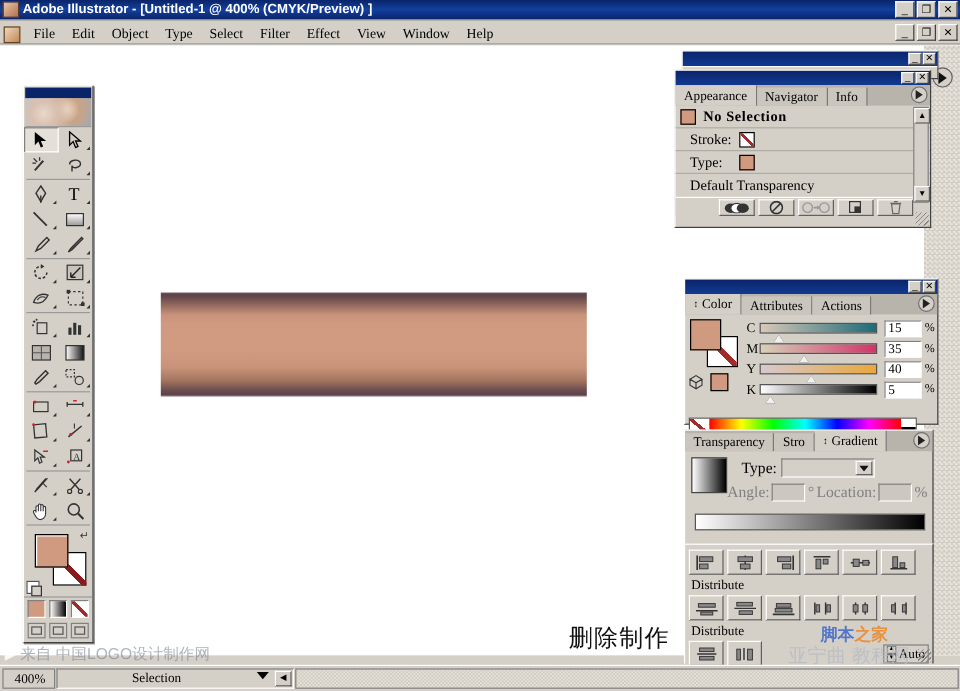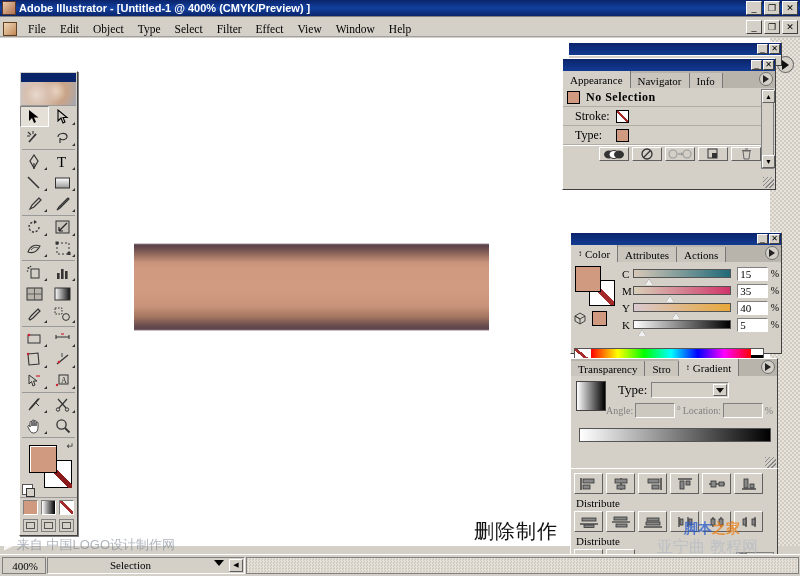--- a/index.html
+++ b/index.html
@@ -335,21 +335,21 @@
   .grad-sel .arrow {
     position:absolute; right:1px; top:1px; width:14px;height:12px;
     background:#d4d0c8; border:1px solid #fff;border-right-color:#606060;border-bottom-color:#606060;
     display:flex;align-items:center;justify-content:center;
   }
   .grad-f2 { display:flex; align-items:center; margin-left: 30px; height: 20px; gap: 2px; }
   .txtfield {
     width: 40px; height: 15px; background:#ccc8c0;
     border:1px solid #808080; border-right-color:#fff;border-bottom-color:#fff;
   }
-  .dim { color: #808080; font-family:"Liberation Serif",serif; font-size:10px; }
+  .dim { color: #808080; font-family:"Liberation Serif",serif; font-size:13px; }
   .grad-ramp {
     margin: 8px 2px 0 3px; height: 14px;
     background: linear-gradient(to right,#ffffff,#000000);
     border: 1px solid #555;
   }
 
   
   .align-body { padding: 2px 3px; }
   .abtn-row { display: flex; gap: 3px; padding: 2px 0; }
   .abtn {
@@ -777,20 +777,23 @@
         <div class="app-label">No Selection</div>
       </div>
       <div class="app-row">
         <span style="margin:0 6px 0 8px;font-family:'Liberation Serif',serif;">Stroke:</span>
         <span class="mini-sq none"></span>
       </div>
       <div class="app-row">
         <span style="margin:0 6px 0 8px;font-family:'Liberation Serif',serif;">Type:</span>
         <span class="mini-sq" style="background:#cf9a80;margin-left:8px;"></span>
       </div>
+      <div class="app-row" style="border-bottom:none;">
+        <span style="margin-left:8px;font-family:'Liberation Serif',serif;">Default Transparency</span>
+      </div>
       <div class="app-btnrow">
         <div class="app-btn">
           <svg width="22" height="9" viewBox="0 0 22 9">
               <ellipse cx="6" cy="4.5" rx="5" ry="4" fill="#333"></ellipse>
               <ellipse cx="11" cy="4.5" rx="5" ry="4" fill="#fff" stroke="#333"></ellipse>
               <ellipse cx="16" cy="4.5" rx="5" ry="4" fill="#333"></ellipse>
             </svg>
         </div>
         <div class="app-btn">
           <svg width="12" height="12" viewBox="0 0 12 12">
@@ -925,21 +928,21 @@
         <span class="dim">°</span>
         <span class="dim">Location:</span>
         <span class="txtfield"></span>
         <span class="dim">%</span>
       </div>
       <div class="grad-ramp"></div>
     </div>
     <div class="resize-grip"></div>
   </div>
 
-  <div class="panel" style="left:570px; top:468px; width:208px; height:100px; border-bottom:none;">
+  <div class="panel" style="left:570px; top:453px; width:208px; height:100px; border-bottom:none;">
     <div class="align-body">
       <div class="abtn-row">
         <div class="abtn">
           <svg width="20" height="14" viewBox="0 0 20 14">
               <path d="M2 1 L2 13" stroke="#333" stroke-width="1.4"></path>
               <rect x="4" y="2" width="11" height="4" fill="#888" stroke="#333" stroke-width="0.8"></rect>
               <rect x="4" y="8" width="7" height="4" fill="#888" stroke="#333" stroke-width="0.8"></rect>
             </svg>
         </div>
         <div class="abtn">

